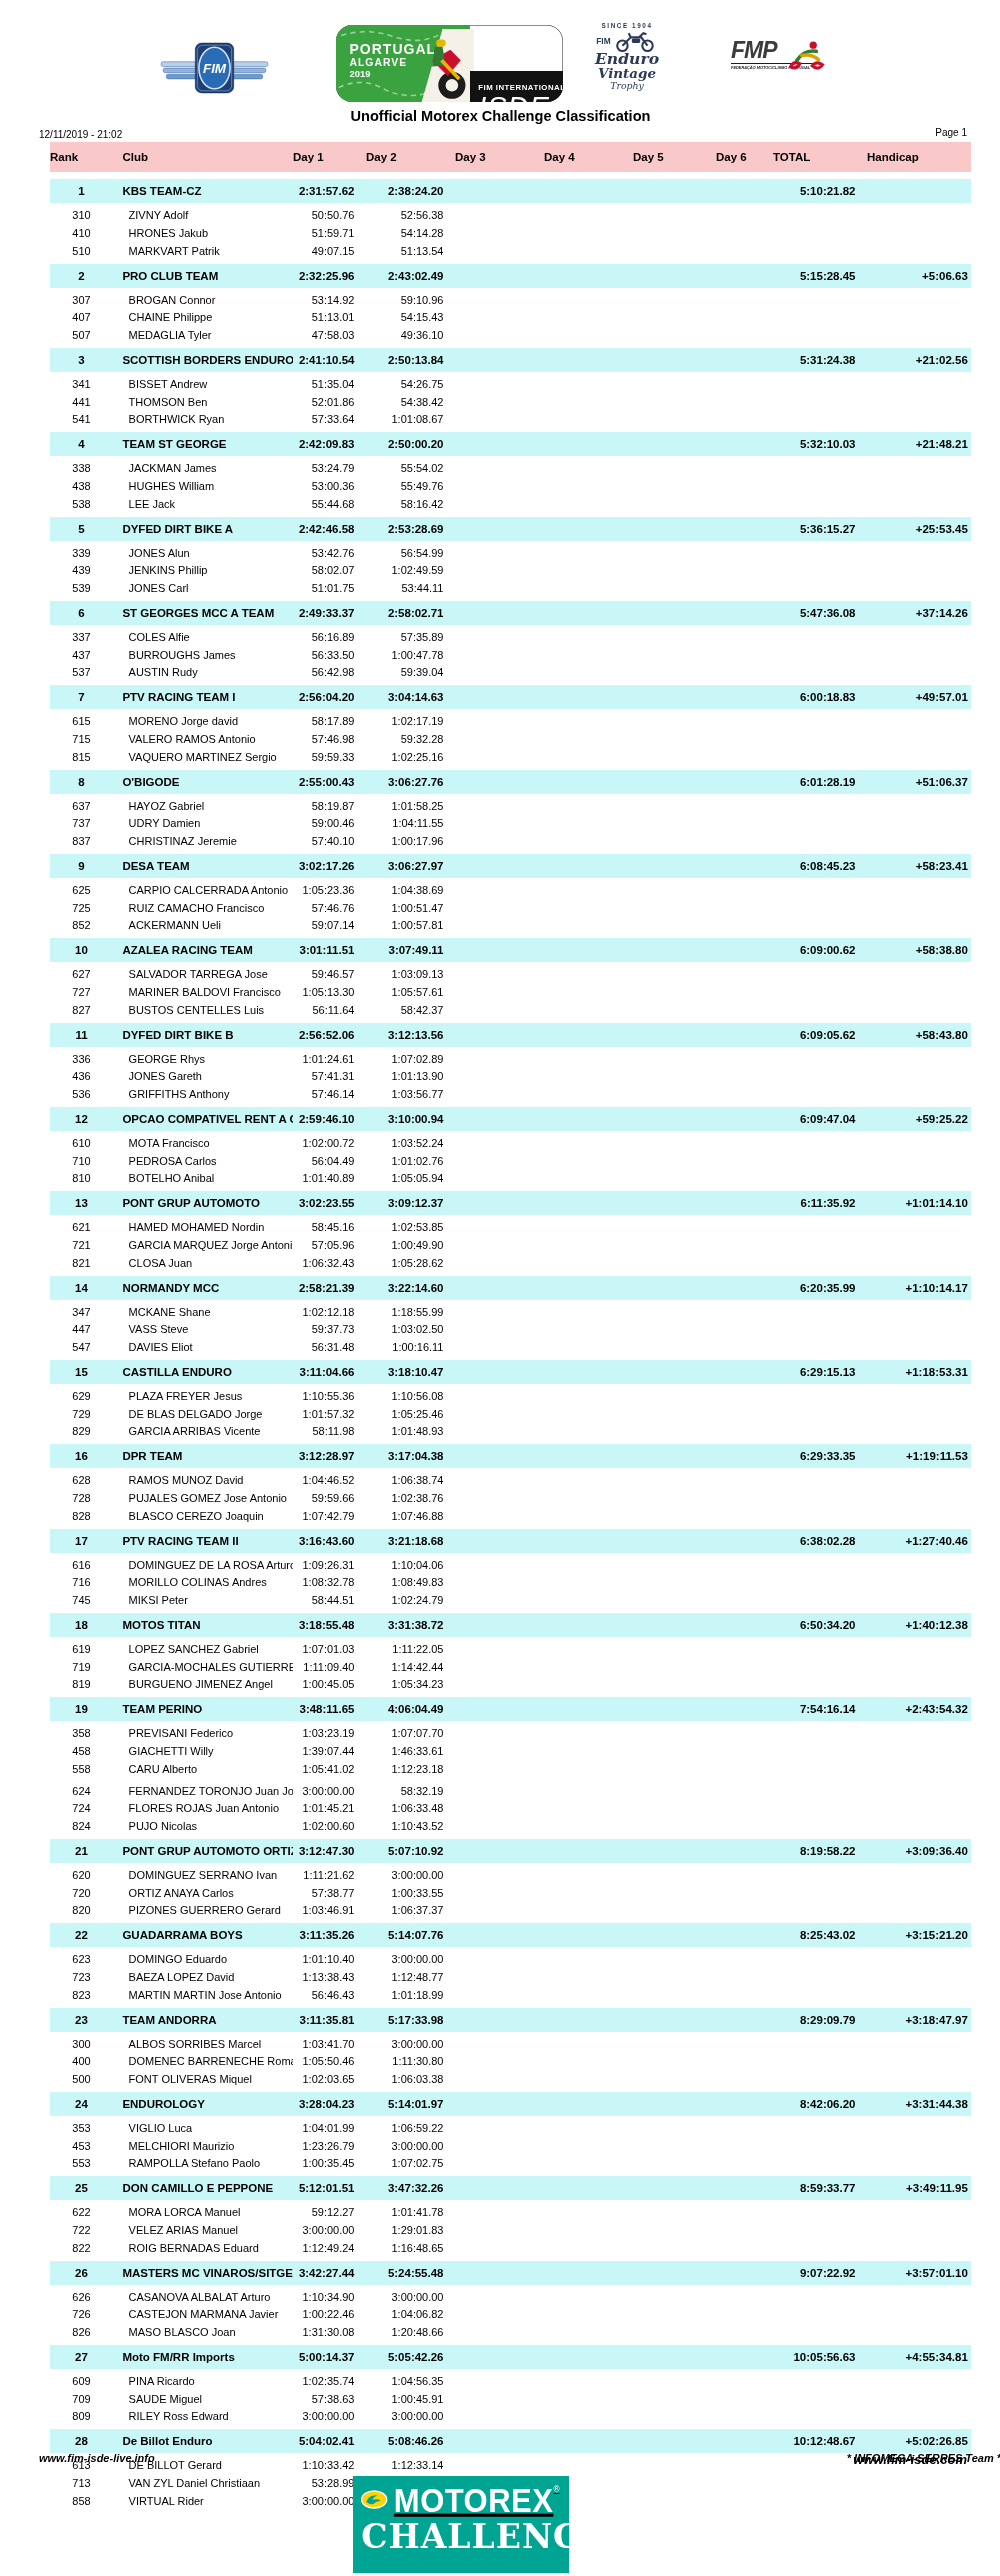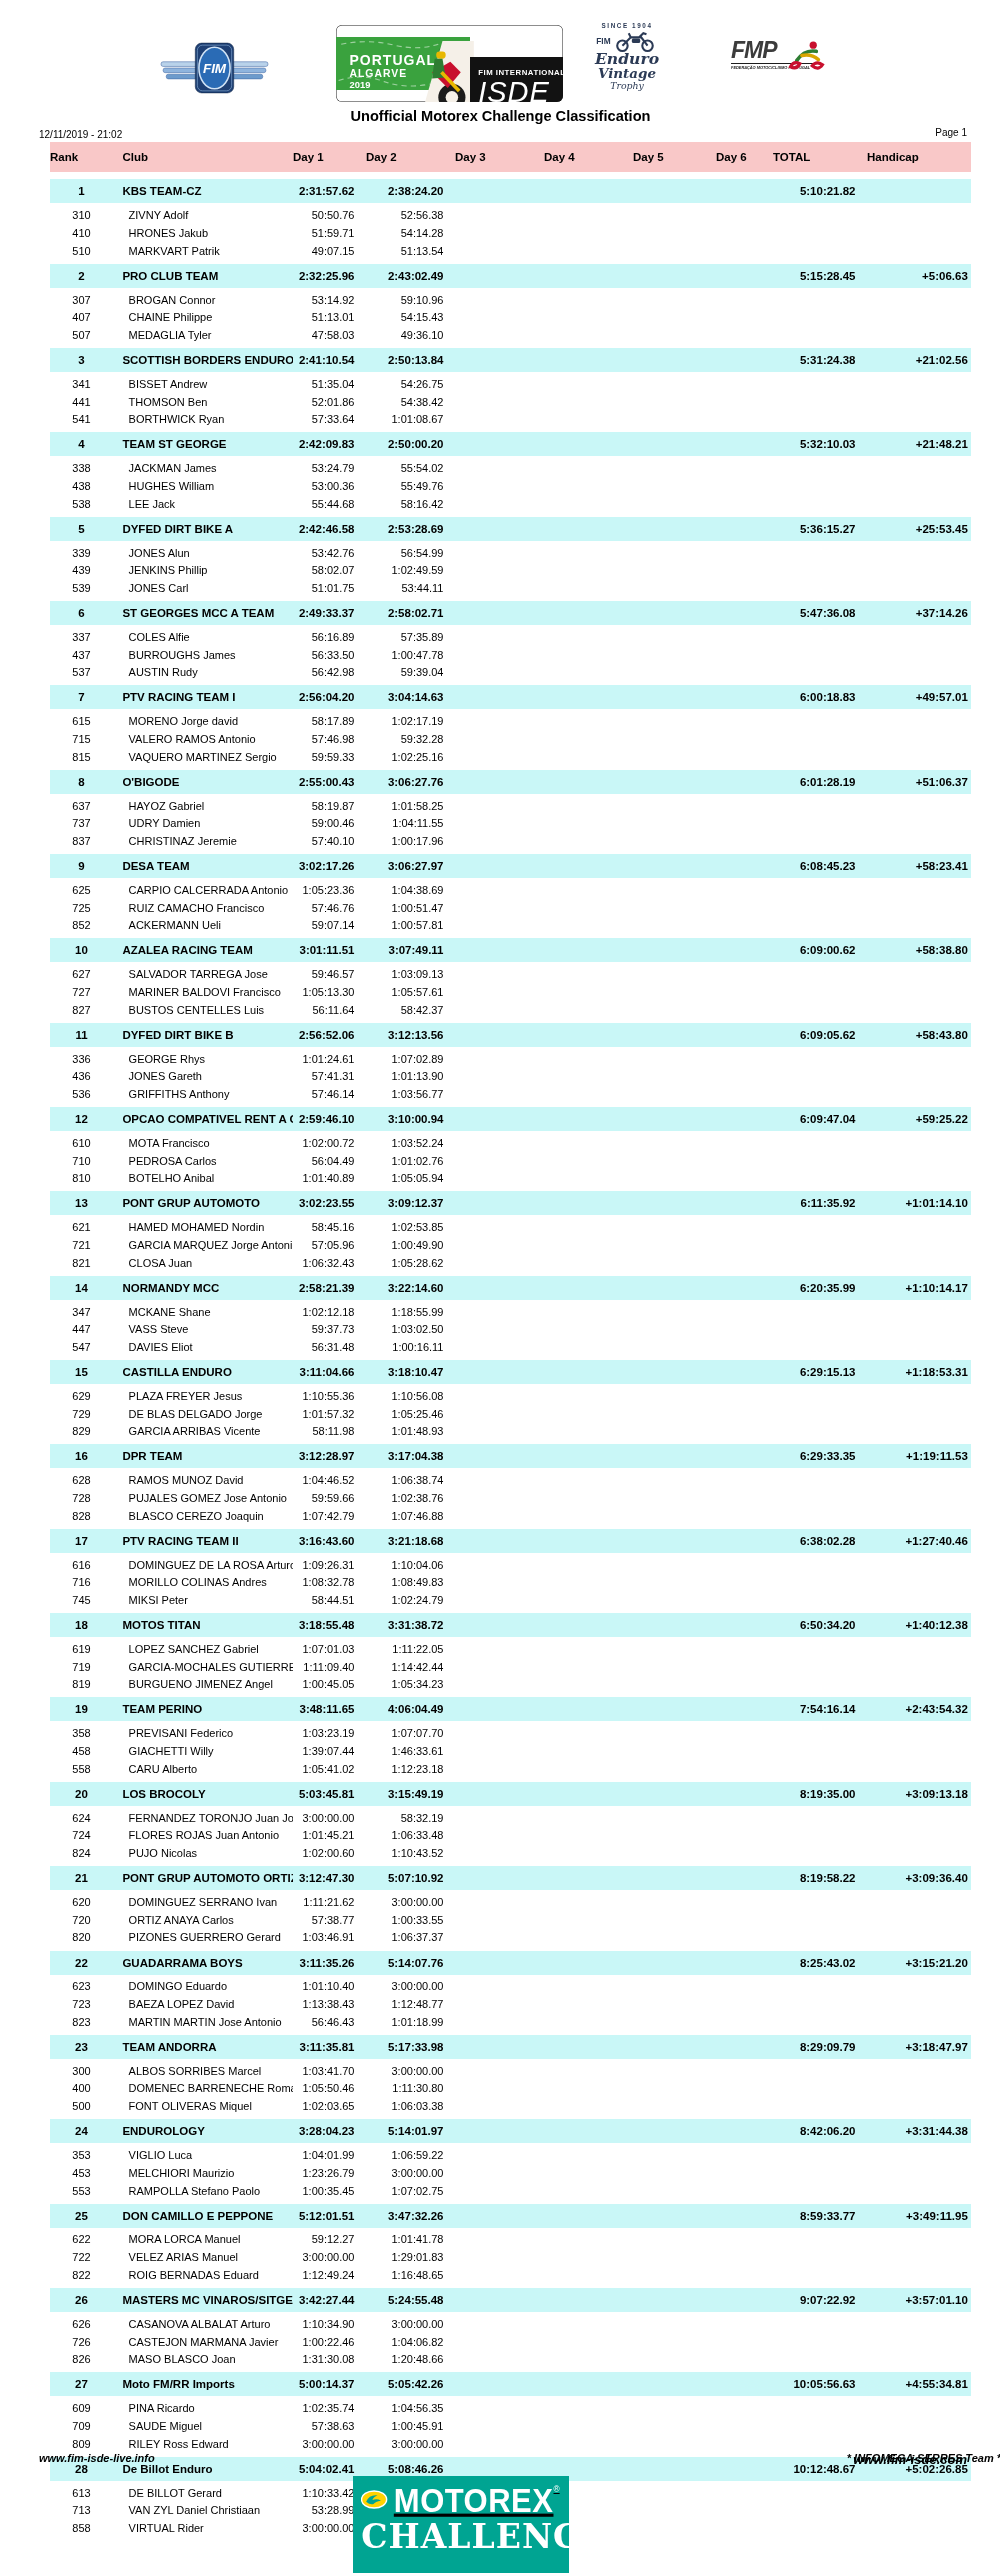--- a/index.html
+++ b/index.html
@@ -2,21 +2,21 @@
 <html style="font-size:8.3px"><head>
 <meta charset="utf-8">
 <style>
   * { margin:0; padding:0; box-sizing:border-box; }
   body { font-family:"Liberation Sans", sans-serif; background:#ffffff; color:#000; }
   .page { position:relative; width:1001px; height:2576px; background:#fff; overflow:hidden; }
 
   
   .logo { position:absolute; }
   .fim-logo { left:160px; top:42px; width:109px; height:52px; }
-  .portugal-banner { left:336px; top:25px; width:227px; height:77px; border-radius:6px; overflow:hidden; display:flex; box-shadow:0 0 0 0.5px #1c1c1c inset;align-items:center; }
+  .portugal-banner { left:336px; top:25px; width:227px; height:77px; border-radius:16px; overflow:hidden; display:flex; box-shadow:0 0 0 0.5px #1c1c1c inset; }
   .pb-left { width:59%; background:#3aa23e; position:relative; color:#fff; padding:15.6px 0 0 13.5px; }
   .pb-left .topo { position:absolute; inset:0; opacity:.5; }
   .pb-word1 { font-size:14px; font-weight:bold; letter-spacing:1px; }
   .pb-word2 { font-size:10.4px; font-weight:bold; letter-spacing:1px; }
   .pb-word3 { font-size:9.4px; font-weight:bold; }
   .pb-bike { position:absolute; right:-4.2px; top:4.2px; }
   .pb-right { width:41%; background:#121212; color:#fff; padding:11.5px 0 0 8.3px; position:relative;margin-top:46px; }
   .pb-r1 { font-size:7.8px; font-weight:bold; letter-spacing:0.5px; white-space:nowrap; }
   .pb-r2 { font-size:29px; font-weight:normal; font-style:italic; letter-spacing:1px; line-height:30px; }
   .pb-r3 { font-size:7.3px; font-weight:bold; letter-spacing:1px; white-space:nowrap; }
@@ -1104,32 +1104,20 @@
             <div class="tcell">1:12:23.18</div>
             <div class="tcell"></div>
             <div class="tcell"></div>
             <div class="tcell"></div>
             <div class="tcell"></div>
             <div class="tcell total-cell"></div>
             <div class="tcell handicap-cell"></div>
           </div>
         </div>
         <div class="team-block">
-          <div class="row team-row">
-            <div class="rank">20</div>
-            <div class="club">LOS BROCOLY</div>
-            <div class="tcell">5:03:45.81</div>
-            <div class="tcell">3:15:49.19</div>
-            <div class="tcell"></div>
-            <div class="tcell"></div>
-            <div class="tcell"></div>
-            <div class="tcell"></div>
-            <div class="tcell total-cell">8:19:35.00</div>
-            <div class="tcell handicap-cell">+3:09:13.18</div>
-          </div>
           <div class="row rider-row">
             <div class="rank">624</div>
             <div class="club">FERNANDEZ TORONJO Juan Jose</div>
             <div class="tcell">3:00:00.00</div>
             <div class="tcell">58:32.19</div>
             <div class="tcell"></div>
             <div class="tcell"></div>
             <div class="tcell"></div>
             <div class="tcell"></div>
             <div class="tcell total-cell"></div>

